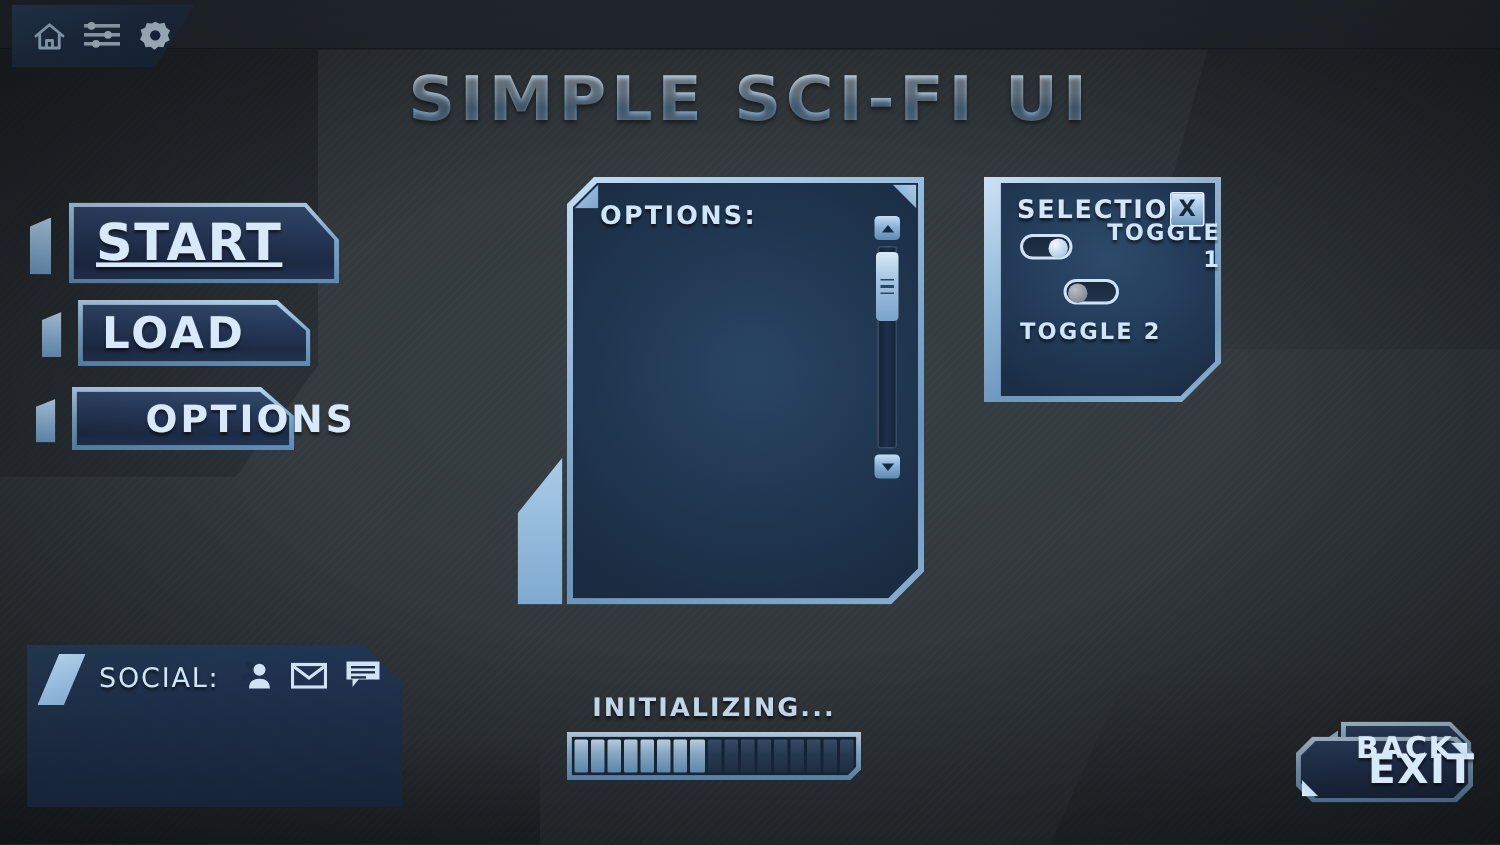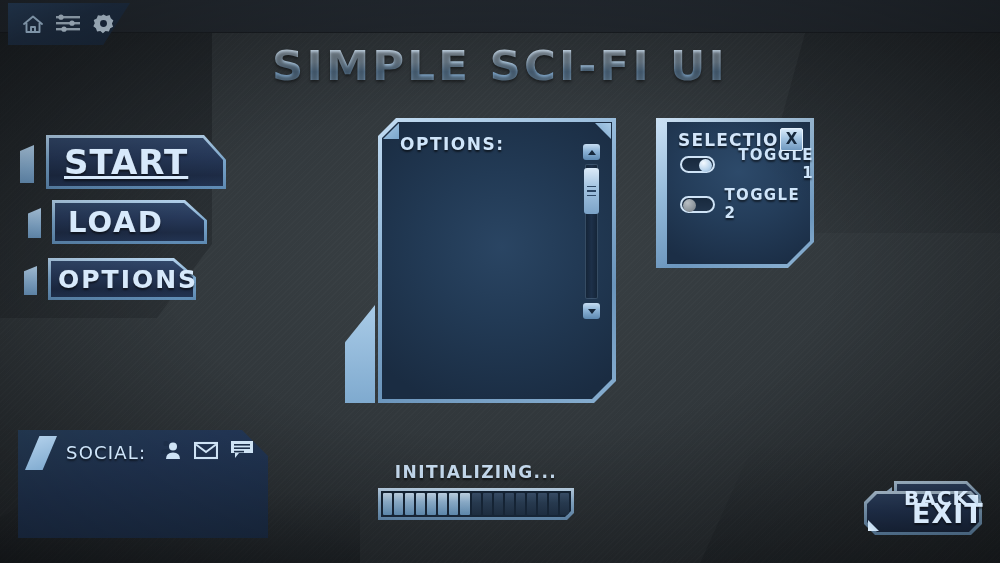--- a/index.html
+++ b/index.html
@@ -114,21 +114,21 @@
   #btn-start .btn-label{font-size:34px;letter-spacing:1px;text-decoration:underline;}
   #btn-start .tab-left{left:-26px;top:10px;width:14px;height:38px;
     clip-path:polygon(0 16%, 100% 0, 100% 100%, 0 100%);}
 
   #btn-load{left:52px;top:200px;width:155px;height:44px;justify-content:center;}
   #btn-load .btn-label{font-size:29px;padding-left:16px;}
   #btn-load .tab-left{left:-24px;top:8px;width:13px;height:30px;
     clip-path:polygon(0 18%, 100% 0, 100% 100%, 0 100%);}
 
   #btn-options{left:48px;top:258px;width:148px;height:42px;}
-  #btn-options .btn-label{font-size:25px;padding-left:10px;}
+  #btn-options .btn-label{font-size:25px;padding-left:30px;margin-left:19px;}
   #btn-options .tab-left{left:-24px;top:8px;width:13px;height:29px;
     clip-path:polygon(0 18%, 100% 0, 100% 100%, 0 100%);}
 
   
   .panel-accent{
     position:absolute;left:345px;top:305px;width:30px;height:98px;
     background:linear-gradient(180deg,#a9cbe7 0%,#7faacf 100%);
     clip-path:polygon(0 38%, 100% 0, 100% 100%, 0 100%);
   }
   #briefing{
@@ -221,21 +221,21 @@
     text-shadow:0 2px 2px rgba(0,0,0,0.6);
   }
   .sel-close{
     position:absolute;right:11px;top:10px;width:21px;height:21px;z-index:6;
     background:linear-gradient(180deg,#d9ebfb 0%,#a3c4e2 45%,#7099c0 100%);
     border:1px solid #e3f0fc;border-radius:2px;
     display:flex;align-items:center;justify-content:center;
     font-size:15px;font-weight:bold;color:#16283c;line-height:1;
   }
   .toggle-row{position:absolute;z-index:5;display:flex;align-items:center;gap:9px;left:24px;}
-  .toggle-row.r1{top:28px;text-align:right;} .toggle-row.r2{top:68px;}
+  .toggle-row.r1{top:28px;text-align:right;} .toggle-row.r2{top:68px;flex-direction:column;}
   .sw{
     position:relative;width:37px;height:17px;border-radius:9px;
     background:linear-gradient(180deg,#17283c 0%,#1f3埋 0%);
     background:linear-gradient(180deg,#18293d 0%,#21344b 100%);
     border:2px solid #cfe3f6;box-sizing:border-box;
   }
   .sw .knob{
     position:absolute;top:1px;width:13px;height:13px;border-radius:50%;
   }
   .sw.on .knob{right:1px;background:radial-gradient(circle at 35% 30%,#f3f9ff,#b9d4ec 60%,#8fb3d4);}

